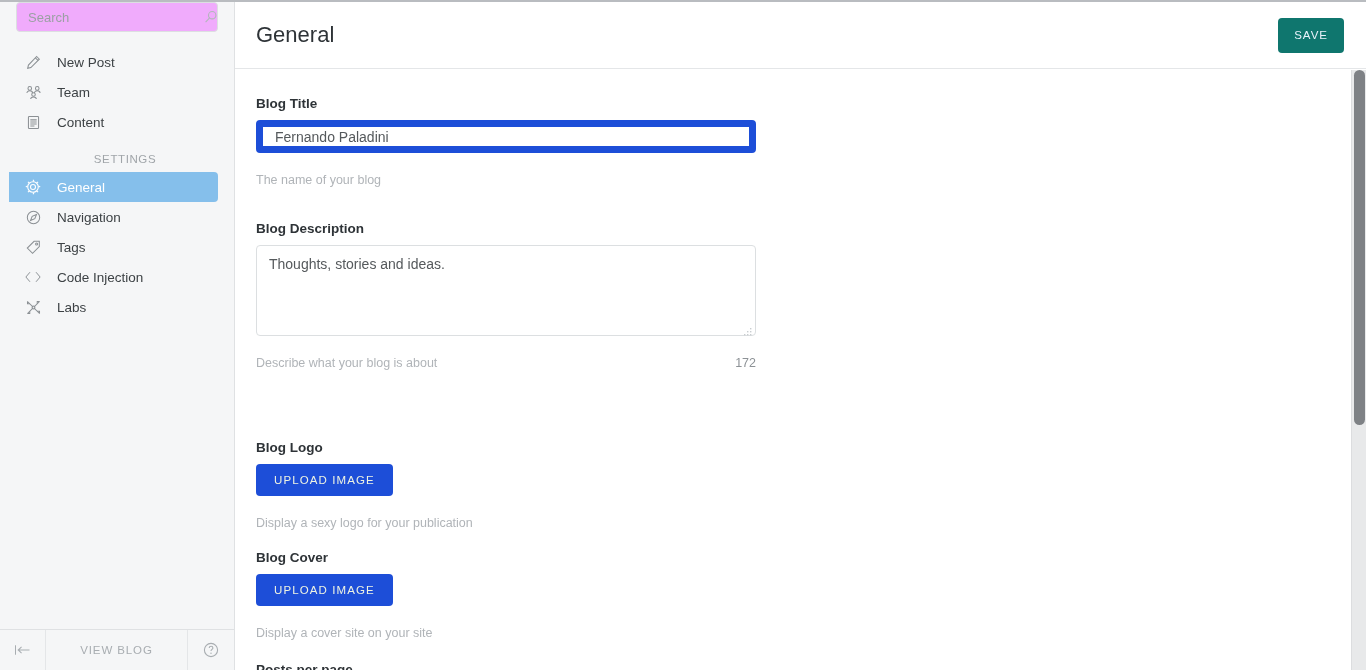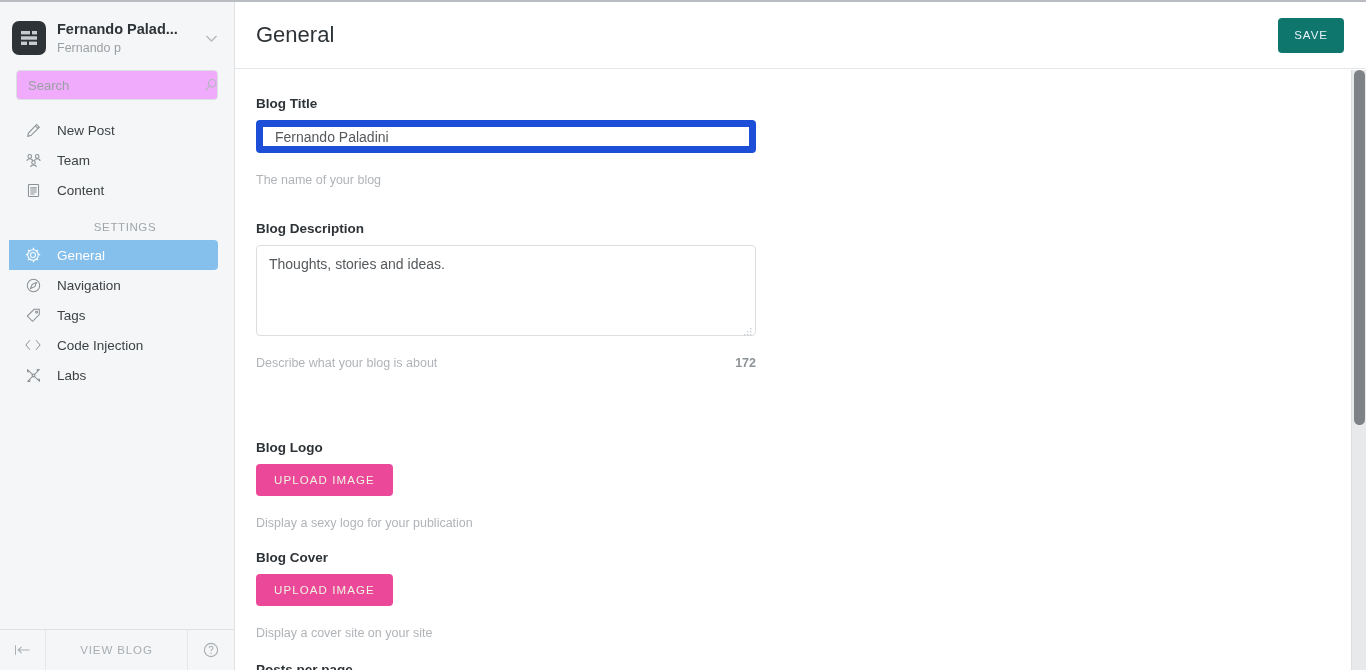--- a/index.html
+++ b/index.html
@@ -244,26 +244,26 @@
     width: 500px;
     margin-top: 20px;
   }
   .hint {
     font-size: 12.5px;
     color: #b0b4b8;
     flex: 1;
   }
   .counter {
     font-size: 12.5px;
-    font-weight: bold;
+    font-weight: normal;
     color: #8d9296;
   }
 
   .upload-btn {
-    background: #ec4899;
+    background: #1d4ed8;
     color: #eef3e2;
     border: 0;
     border-radius: 4px;
     height: 32px;
     padding: 0 18px;
     font-size: 11.5px;
     letter-spacing: 1.1px;
     font-family: inherit;
     cursor: pointer;
     display: block;
@@ -310,40 +310,20 @@
     border-radius: 6px;
   }
 </style>
 </head>
 <body>
 
 <div class="app">
 
   <div class="sidebar">
 
-    <div class="brand">
-      <div class="brand-logo">
-        <svg width="18" height="16" viewBox="0 0 18 16">
-          <rect x="1" y="1" width="9" height="3.4" fill="#c7ccd0"></rect>
-          <rect x="12" y="1" width="5" height="3.4" fill="#c7ccd0"></rect>
-          <rect x="1" y="6.3" width="16" height="3.4" fill="#c7ccd0"></rect>
-          <rect x="1" y="11.6" width="6" height="3.4" fill="#c7ccd0"></rect>
-          <rect x="9" y="11.6" width="8" height="3.4" fill="#c7ccd0"></rect>
-        </svg>
-      </div>
-      <div class="brand-text">
-        <div class="brand-title">Fernando Palad...</div>
-        <div class="brand-sub">Fernando p</div>
-      </div>
-      <div class="brand-chevron">
-        <svg width="13" height="9" viewBox="0 0 13 9" fill="none" stroke="currentColor" stroke-width="1.3">
-          <path d="M1.5 2 L6.5 7 L11.5 2"></path>
-        </svg>
-      </div>
-    </div>
 
     <div class="search-wrap">
       <div class="search-box">
         <input type="text" placeholder="Search" style="">
         <span class="search-icon">
           <svg width="14" height="14" viewBox="0 0 14 14" fill="none" stroke="currentColor" stroke-width="1.1">
             <circle cx="8.2" cy="5.2" r="3.7"></circle>
             <path d="M5.6 7.9 L1.6 12.2"></path>
           </svg>
         </span>

